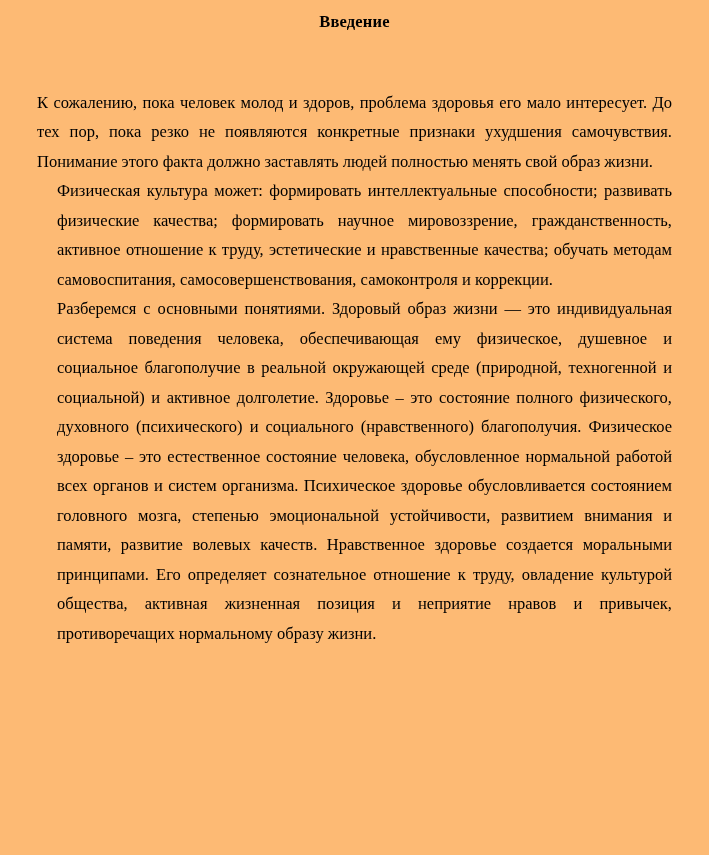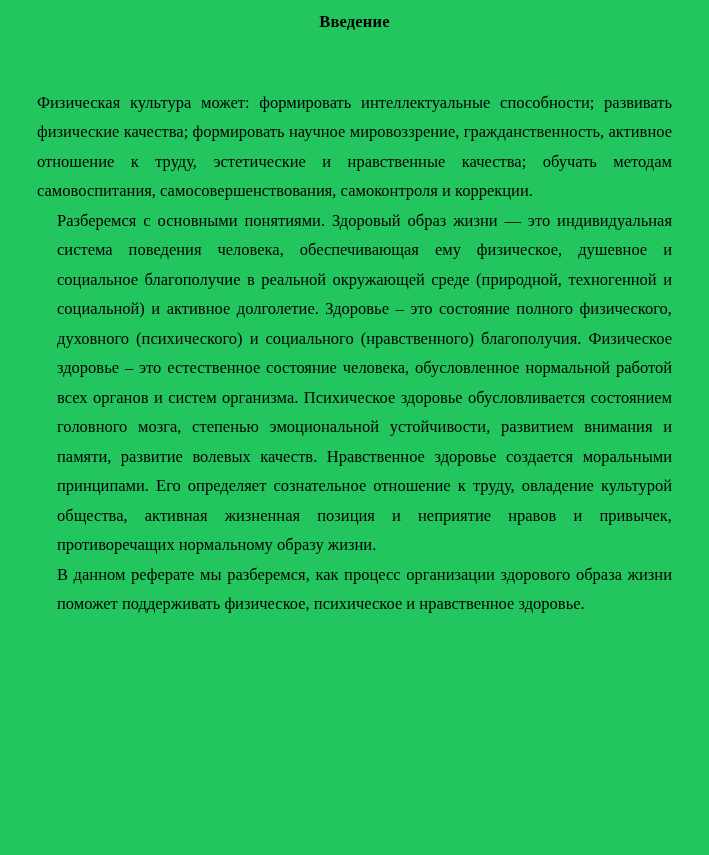--- a/index.html
+++ b/index.html
@@ -12,21 +12,21 @@
     height: 855px;
     font-family: "Liberation Serif", serif;
     color: #000000;
     overflow: hidden;
   }
   .page {
     width: 709px;
     height: 855px;
     box-sizing: border-box;
     padding: 12px 37px 0 37px;
-    background: #22c55e;
+    background: #fdba74;
     position: relative;
   }
   .doc-title {
     text-align: center;
     font-weight: bold;
     font-size: 16.5px;
     line-height: 1.2;
     margin: 0 0 0 0;
     letter-spacing: 0.2px;
   }
@@ -49,20 +49,20 @@
 </style>
 </head>
 <body>
 
 <div class="page">
 
   <h1 class="doc-title">Введение</h1>
 
   <div class="title-gap"></div>
 
+  <p class="para">К сожалению, пока человек молод и здоров, проблема здоровья его мало интересует. До тех пор, пока резко не появляются конкретные признаки ухудшения самочувствия. Понимание этого факта должно заставлять людей полностью менять свой образ жизни.</p>
 
   <p class="para">Физическая культура может: формировать интеллектуальные способности; развивать физические качества; формировать научное мировоззрение, гражданственность, активное отношение к труду, эстетические и нравственные качества; обучать методам самовоспитания, самосовершенствования, самоконтроля и коррекции.</p>
 
   <p class="para">Разберемся с основными понятиями. Здоровый образ жизни — это индивидуальная система поведения человека, обеспечивающая ему физическое, душевное и социальное благополучие в реальной окружающей среде (природной, техногенной и социальной) и активное долголетие. Здоровье – это состояние полного физического, духовного (психического) и социального (нравственного) благополучия. Физическое здоровье – это естественное состояние человека, обусловленное нормальной работой всех органов и систем организма. Психическое здоровье обусловливается состоянием головного мозга, степенью эмоциональной устойчивости, развитием внимания и памяти, развитие волевых качеств. Нравственное здоровье создается моральными принципами. Его определяет сознательное отношение к труду, овладение культурой общества, активная жизненная позиция и неприятие нравов и привычек, противоречащих нормальному образу жизни.</p>
 
-  <p class="para">В данном реферате мы разберемся, как процесс организации здорового образа жизни поможет поддерживать физическое, психическое и нравственное здоровье.</p>
 
 </div>
 
 </body></html>

